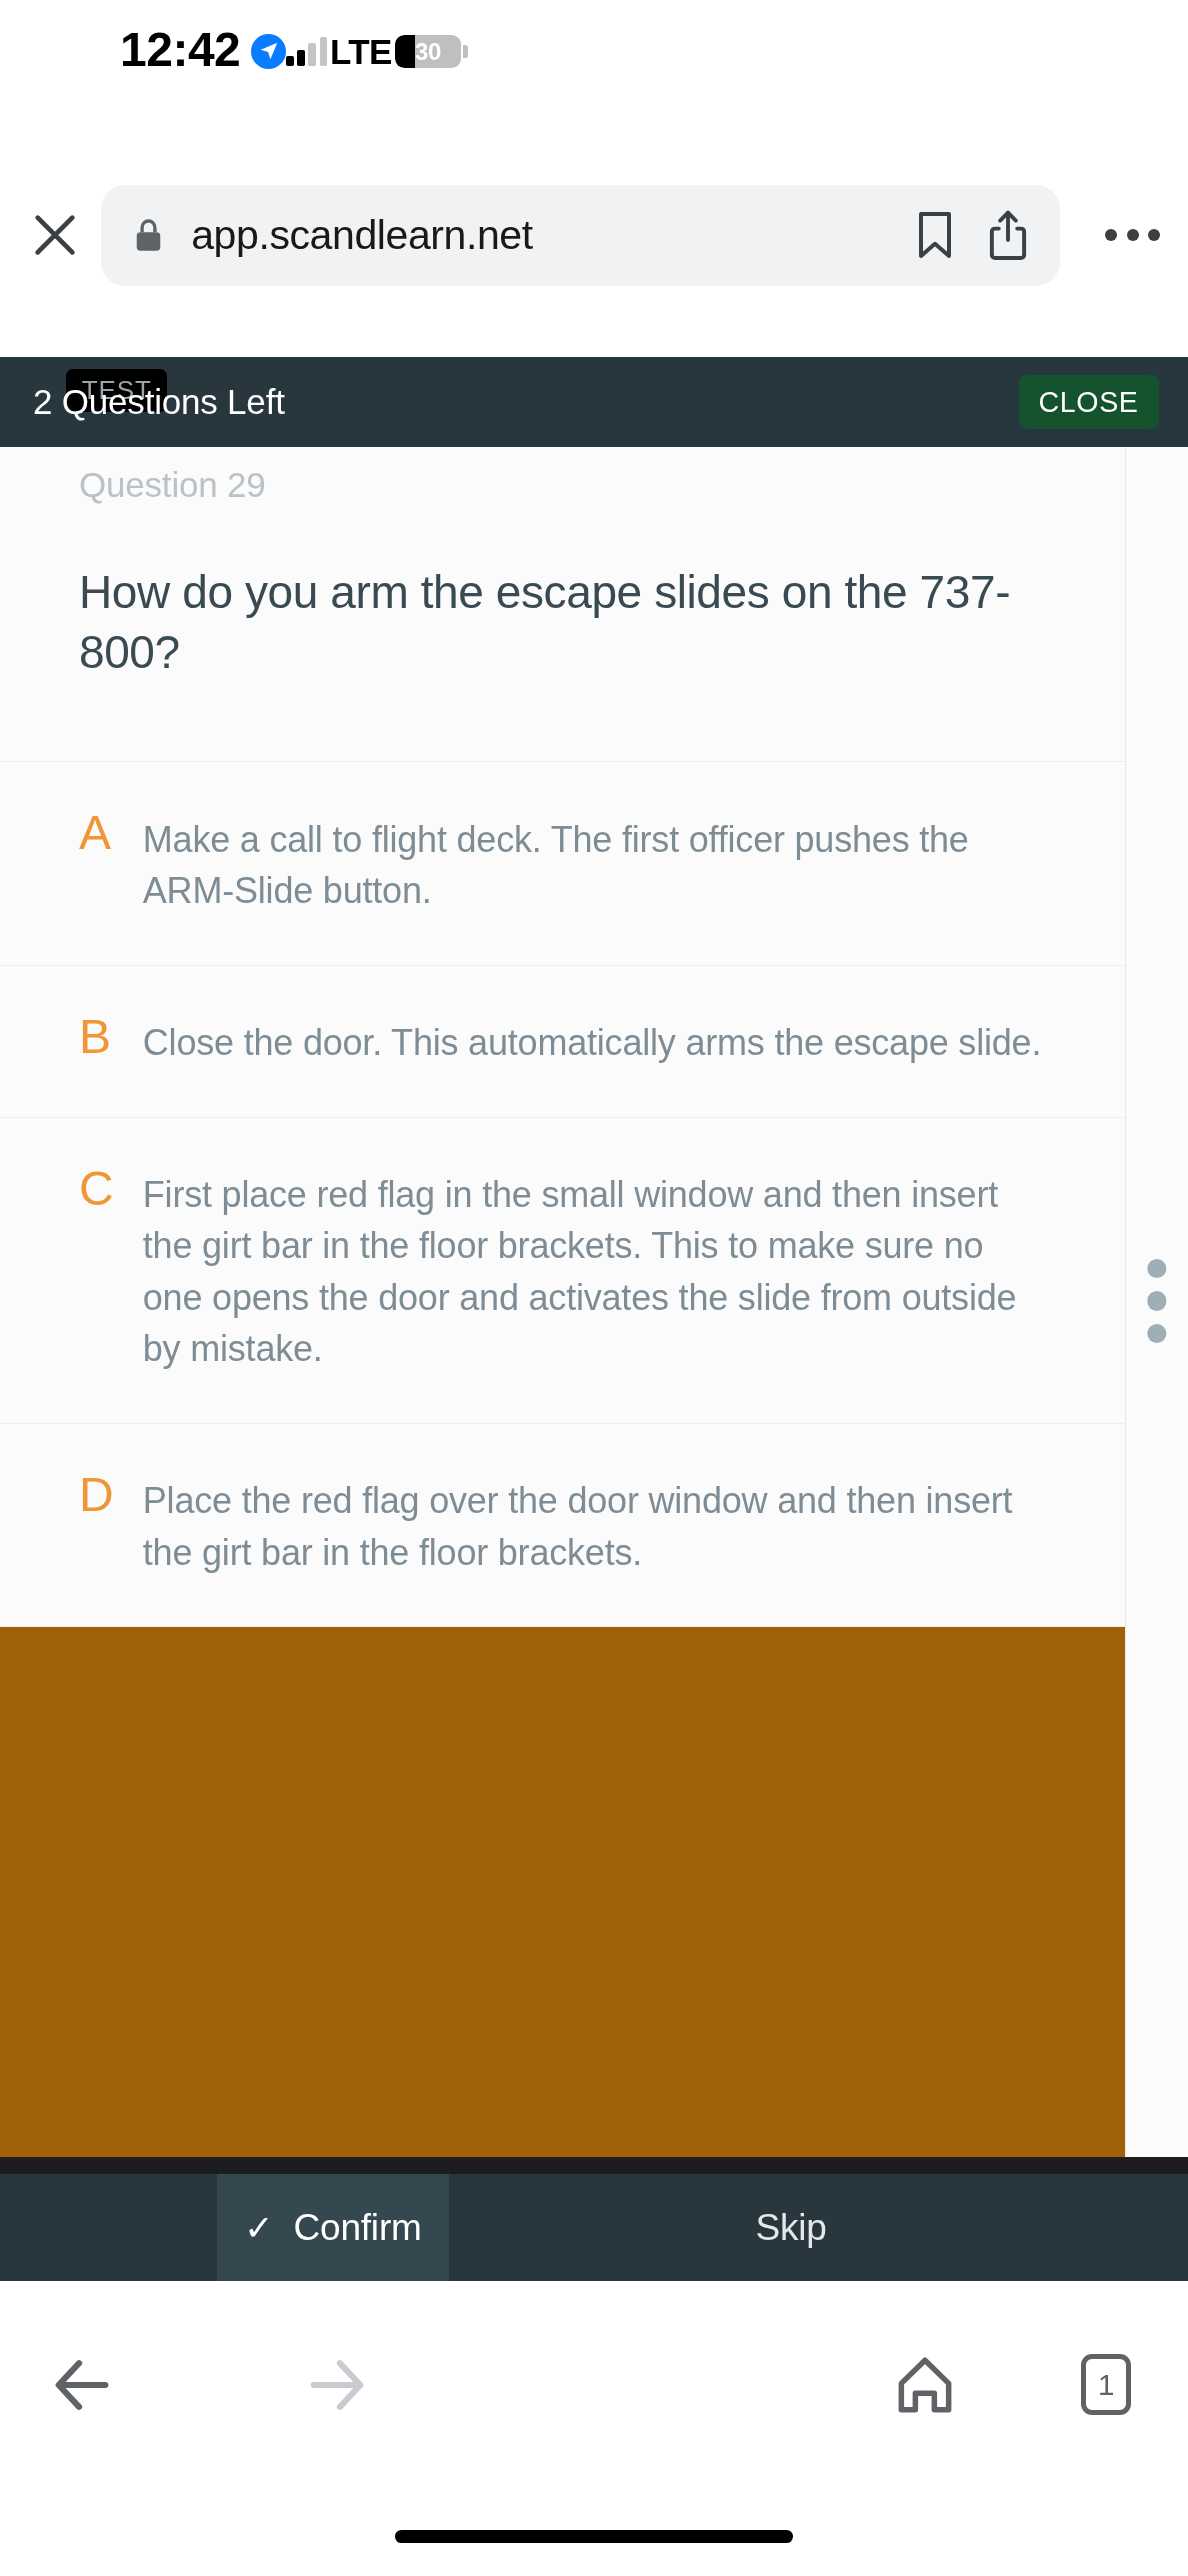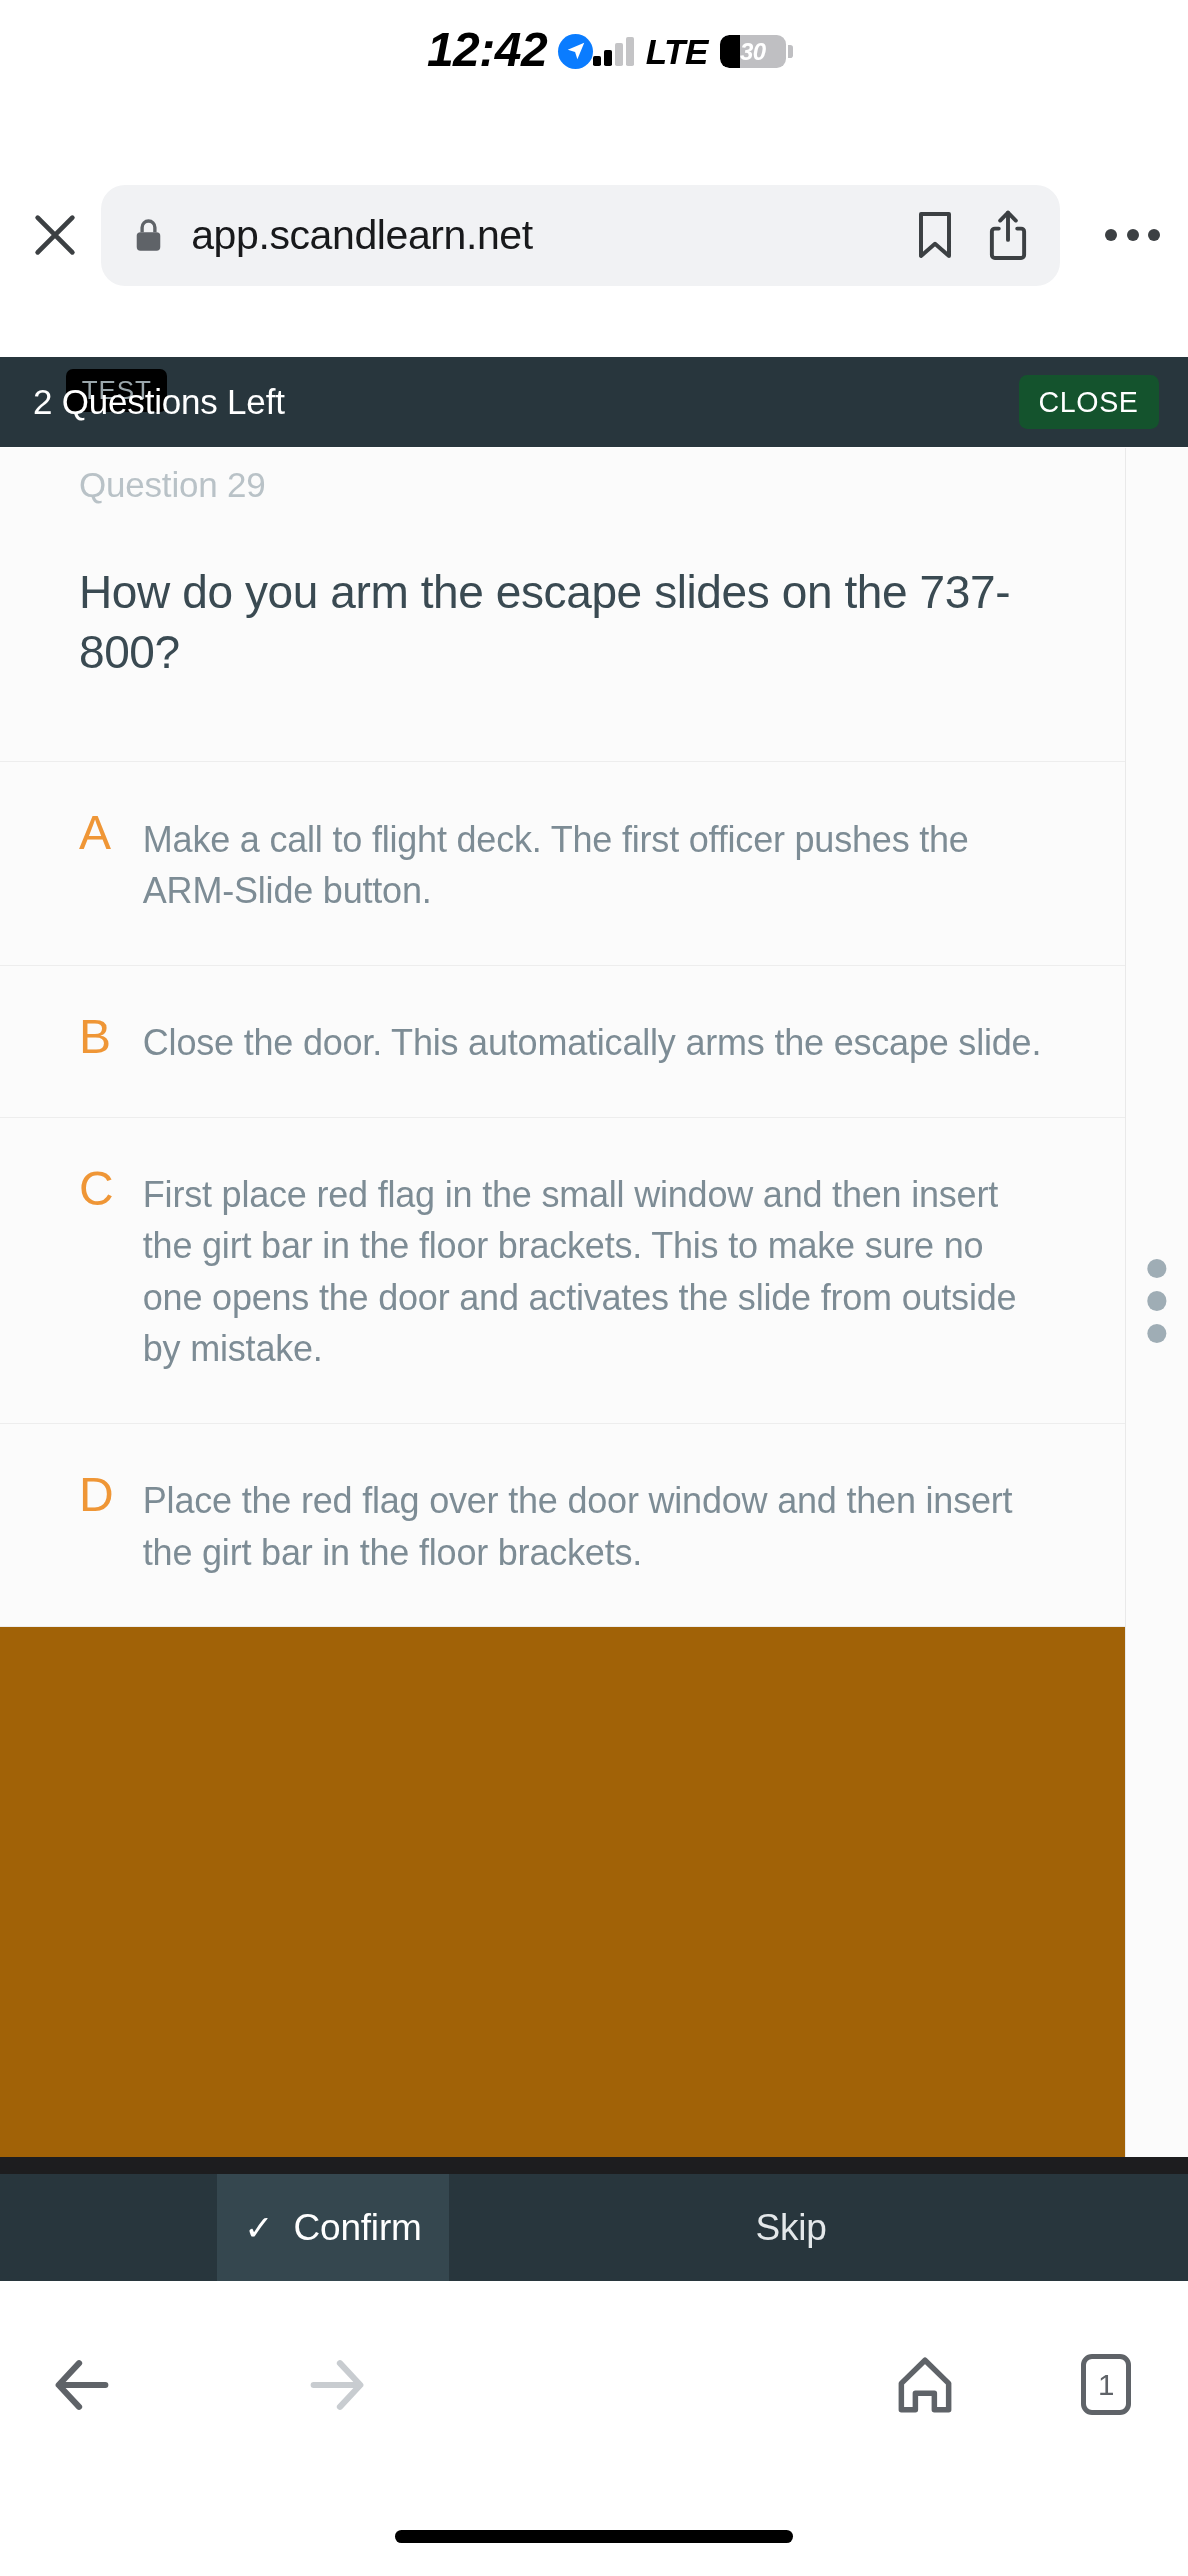--- a/index.html
+++ b/index.html
@@ -17,43 +17,42 @@
     background: #ffffff;
   }
 
   
   .status-bar {
     position: absolute;
     top: 0; left: 0;
     width: 1188px; height: 103px;
     display: flex;
     align-items: center;
-    justify-content: center;
+    justify-content: flex-start;
     padding: 0 88px 0 120px;
-    font-style: italic;
   }
   .status-left { display: flex; align-items: center; gap: 11px; }
   .status-time {
     font-size: 48px;
     font-weight: 700;
     letter-spacing: -0.5px;
     color: #000000;
     line-height: 1;
     padding-bottom: 3.7px;
   }
   .loc-arrow {
     width: 35px; height: 35px;
     border-radius: 50%;
     background: #0a7cff;
     position: relative;
     display: inline-block;
   }
   .loc-arrow svg { position: absolute; top: 6.4px; left: 6.4px; }
 
-  .status-right { display: flex; align-items: center; gap: 12px; }
+  .status-right { display: flex; align-items: center; gap: 3px; }
   .signal-bars { display: flex; align-items: flex-end; gap: 3.7px; height: 29.5px; }
   .signal-bars i { display: block; width: 7.4px; border-radius: 1.8px; background: #000; }
   .signal-bars i:nth-child(1) { height: 10px; }
   .signal-bars i:nth-child(2) { height: 16.6px; }
   .signal-bars i:nth-child(3) { height: 23px; background: #c4c4c6; }
   .signal-bars i:nth-child(4) { height: 29.5px; background: #c4c4c6; }
   .lte-text {
     font-size: 35px;
     font-weight: 700;
     color: #000;

